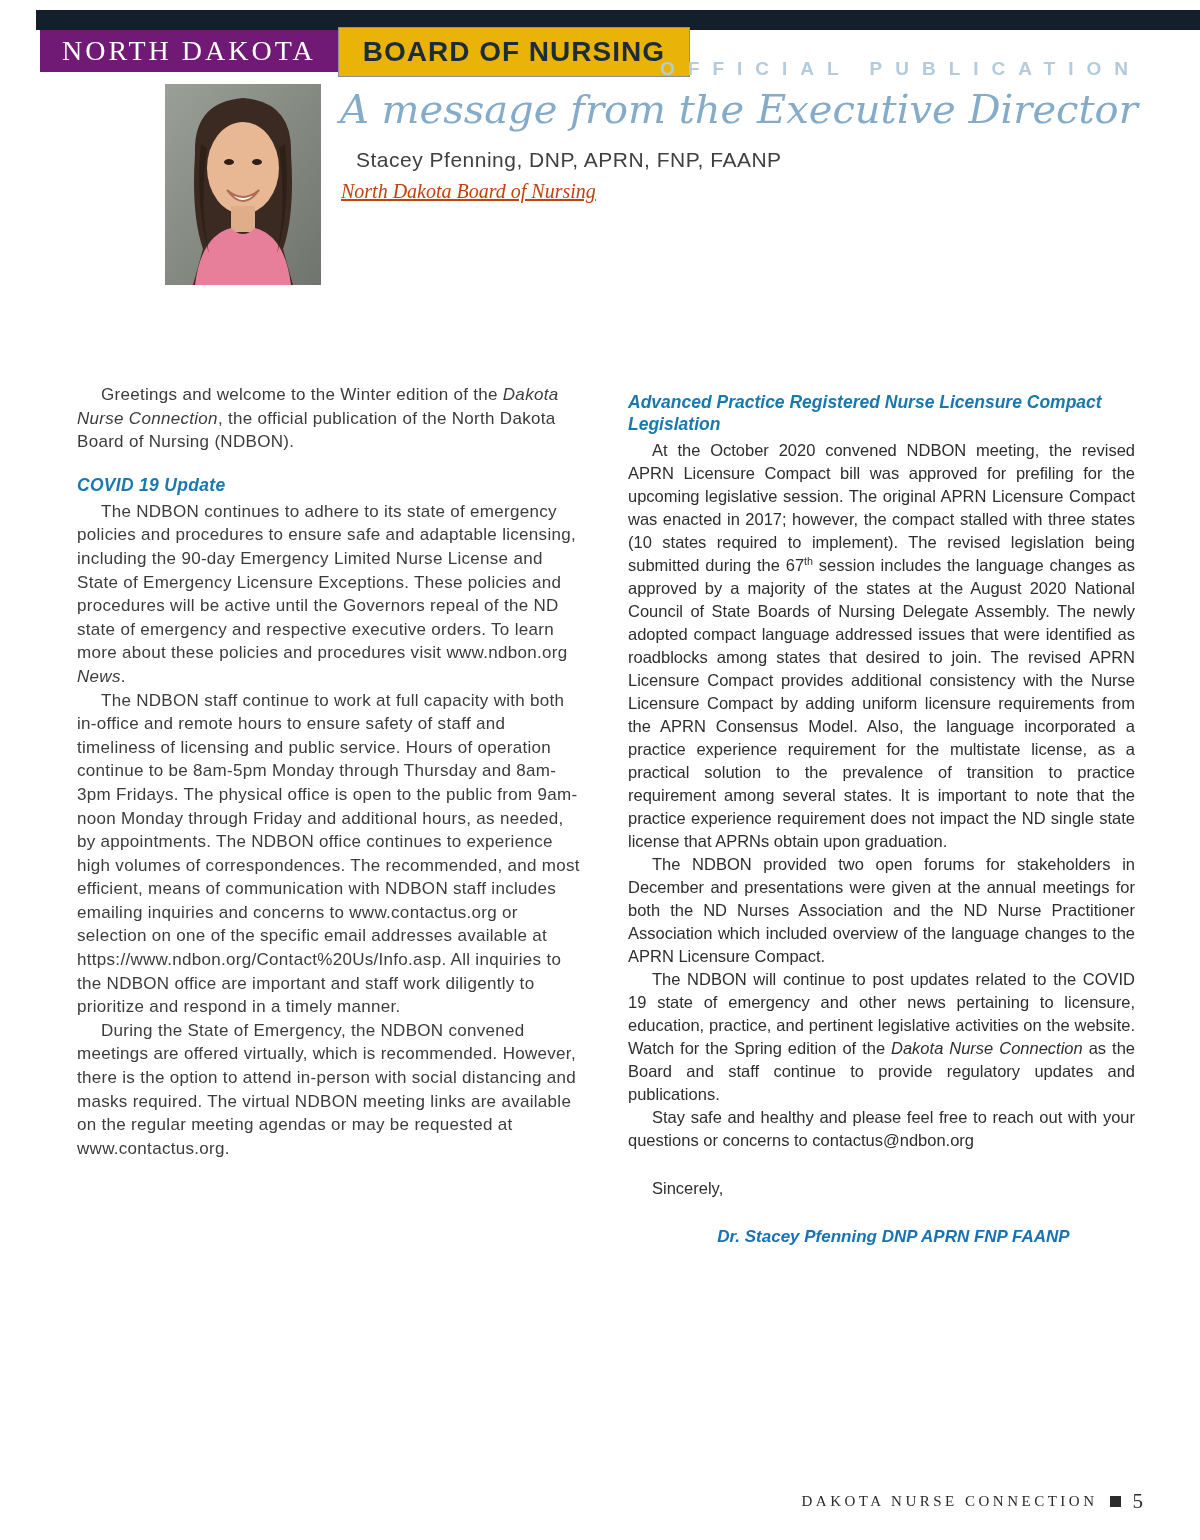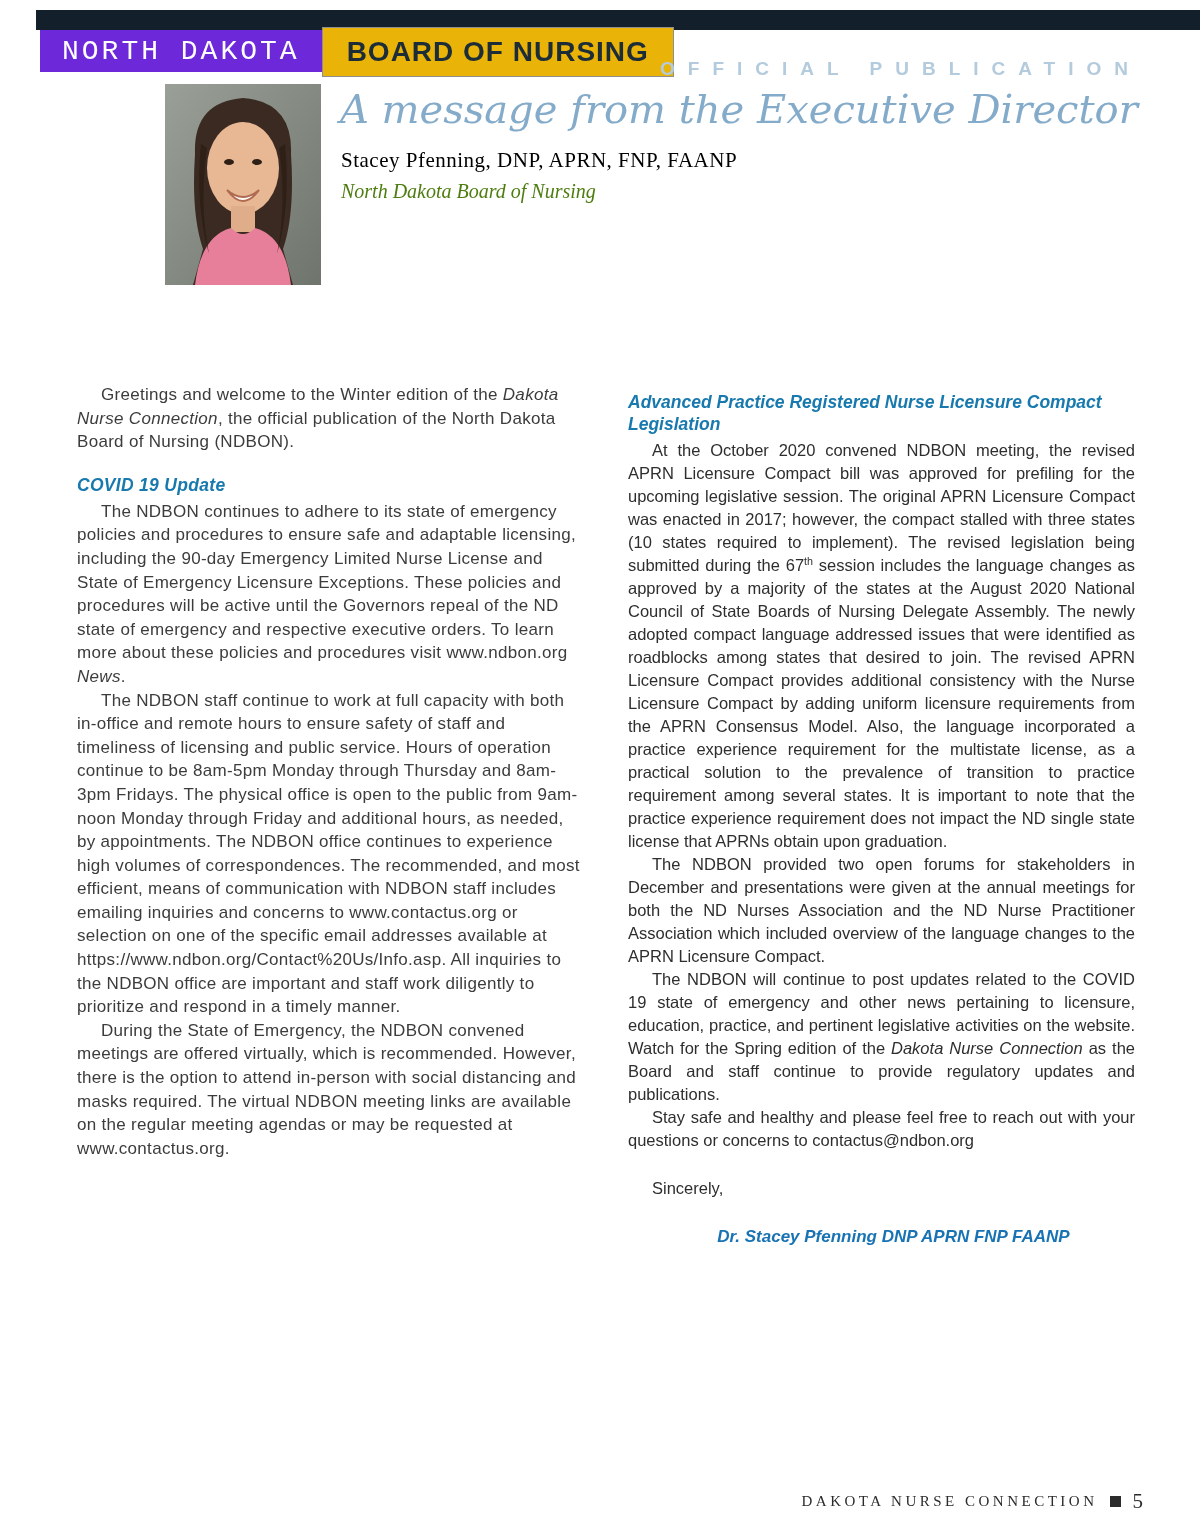--- a/index.html
+++ b/index.html
@@ -16,22 +16,22 @@
   
   .top-bar {
     position: absolute; left: 36px; top: 10px; right: 0; height: 20px;
     background: #13202b;
   }
   .header-row {
     position: absolute; left: 40px; top: 30px; height: 42px;
     display: flex; align-items: stretch;
   }
   .brand-box {
-    background: #6d28d9; color: #ffffff;
-    font-family: Liberation Mono, monospace;
+    background: #701a75; color: #ffffff;
+    font-family: Liberation Serif, serif;
     font-size: 28px; letter-spacing: 3px;
     padding: 0 22px; display: flex; align-items: center;
   }
   .board-box {
     background: #eab308; border: 1px solid #8f8f8f;
     color: #1d2d38; font-weight: bold;
     font-size: 28px; letter-spacing: 1px;
     padding: 0 24px; margin-top: -3px; margin-bottom: -5px;
     display: flex; align-items: center;
   }
@@ -45,28 +45,28 @@
   .photo {
     position: absolute; left: 165px; top: 84px; width: 156px; height: 201px;
     overflow: hidden;
   }
   .masthead-title {
     position: absolute; left: 340px; top: 86px;
     font-family: "DejaVu Serif", serif; font-style: italic;
     font-size: 40px; color: #84abc9; white-space: nowrap;
   }
   .masthead-author {
-    position: absolute; left: 341px; top: 148px;
-    font-family: Liberation Serif, serif;
-    font-size: 21px; color: #000000; letter-spacing: 0.5px;
+    position: absolute; left: 356px; top: 148px;
+    font-family: Liberation Sans, sans-serif;
+    font-size: 21px; color: #404040; letter-spacing: 0.5px;
   }
   .masthead-org {
     position: absolute; left: 341px; top: 180px;
     font-family: "Liberation Serif", serif; font-style: italic;
-    font-size: 20px; color: #4d7c0f;
+    font-size: 20px; color: #c2410c; text-decoration: underline;
   }
 
   
   .columns {
     position: absolute; left: 77px; top: 383px; width: 1058px;
     display: flex; gap: 44px;
   }
   .col { width: 512px; }
   .col-left  { font-size: 17px;   line-height: 23.6px; letter-spacing: 0.3px; color: #3c3c3c; }
   .col-right { font-size: 16.5px; line-height: 23px;   color: #2e2e2e; }

